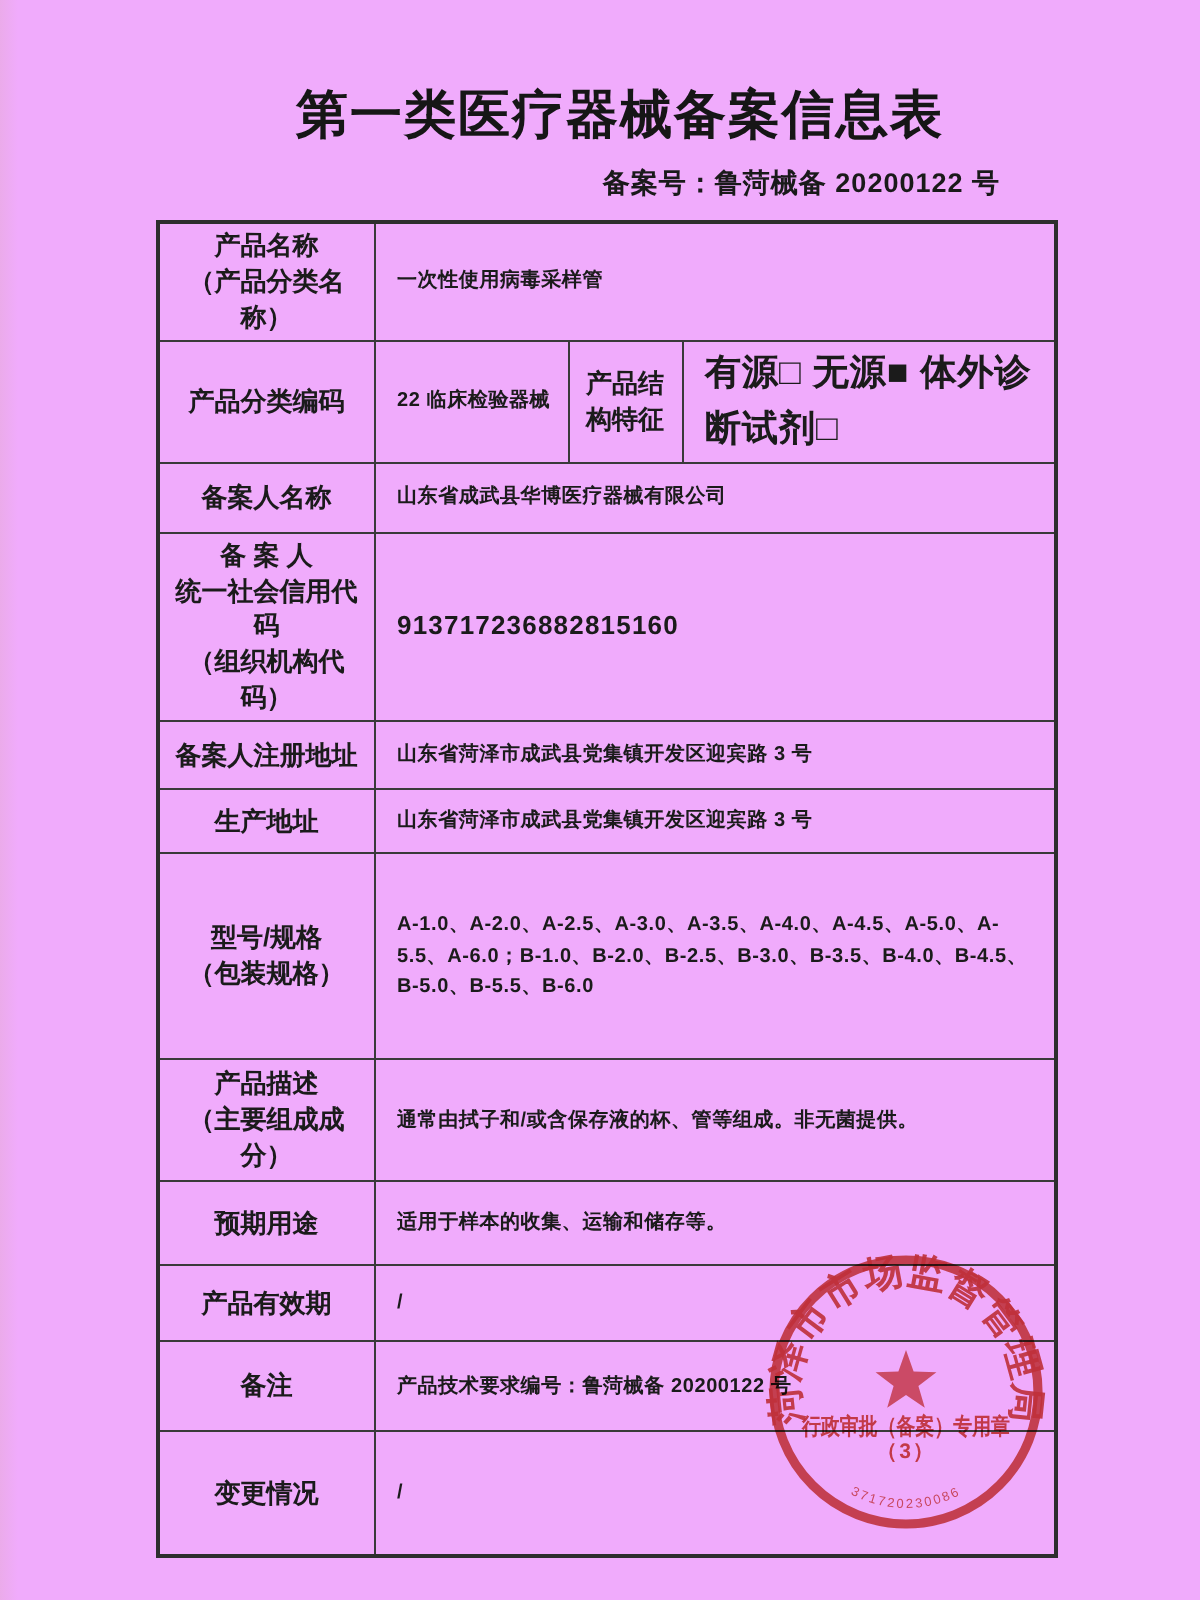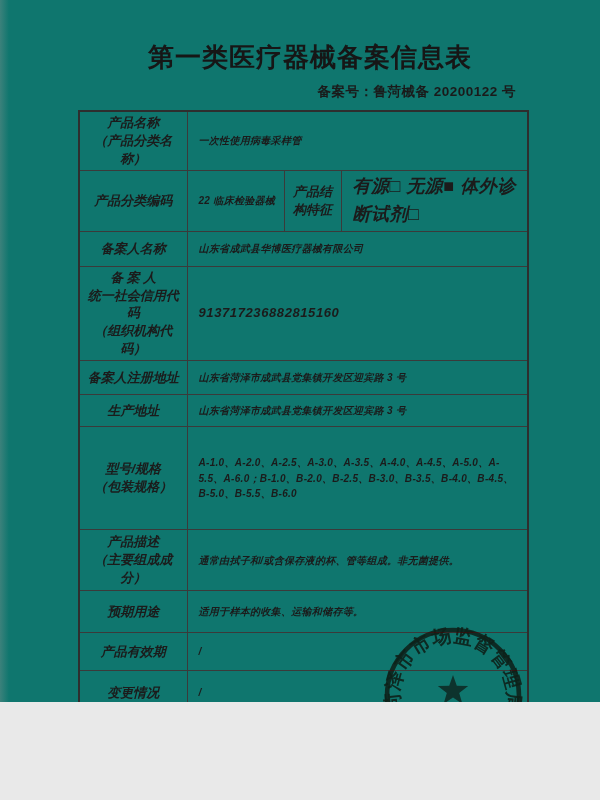--- a/index.html
+++ b/index.html
@@ -3,22 +3,22 @@
 <meta charset="utf-8">
 <style>
   html,body { margin:0; padding:0; }
   body {
     width:600px; height:800px;
     background:#e9e9e9;
     font-family:"Liberation Sans", sans-serif;
   }
   .page {
     position:relative;
-    width:600px; height:702px;
-    background:#0f766e;
+    width:600px; height:800px;
+    background:#f0abfc;
     overflow:hidden;
     color:#1c1c1c;
   }
   
   .edge-noise {
     position:absolute; left:0; top:0; width:9px; height:100%;
     background:linear-gradient(90deg, rgba(216,170,170,0.22), rgba(216,170,170,0.0));
     pointer-events:none;
   }
   .title {
@@ -27,39 +27,38 @@
     margin:0;
     text-align:center;
     transform:translateX(10px);
     font-size:26px;
     font-weight:700;
     letter-spacing:1px;
     color:#161616;
   }
   .reg-no {
     position:absolute;
-    top:83px; right:84px;
+    top:83px; right:100px;
     font-size:13.5px;
     font-weight:700;
     letter-spacing:0.5px;
     color:#1a1a1a;
   }
   table.form-table {
     position:absolute;
     left:78px; top:110px;
     width:449px;
     border-collapse:collapse;
     table-layout:fixed;
     border:2.2px solid #2e2e2e;
   }
   .form-table td {
     border:1.5px solid #3a3a3a;
     vertical-align:middle;
     overflow:hidden;
-    font-style:italic;
   }
   .form-table td.label {
     text-align:center;
     font-weight:700;
     font-size:13px;
     line-height:1.38;
     white-space:pre-line;
     padding:2px 3px;
     color:#1b1b1b;
   }
@@ -167,20 +166,24 @@
 （主要组成成分）</td>
           <td class="value" colspan="3">通常由拭子和/或含保存液的杯、管等组成。非无菌提供。</td>
         </tr>
         <tr>
           <td class="label">预期用途</td>
           <td class="value" colspan="3">适用于样本的收集、运输和储存等。</td>
         </tr>
         <tr>
           <td class="label">产品有效期</td>
           <td class="value" colspan="3">/</td>
+        </tr>
+        <tr>
+          <td class="label">备注</td>
+          <td class="value" colspan="3">产品技术要求编号：鲁菏械备 20200122 号</td>
         </tr>
         <tr>
           <td class="label">变更情况</td>
           <td class="value" colspan="3">/</td>
         </tr>
       </tbody>
   </table>
 
   <div class="stamp">
     <svg viewBox="0 0 148 152" width="148" height="152" xmlns="http://www.w3.org/2000/svg">

